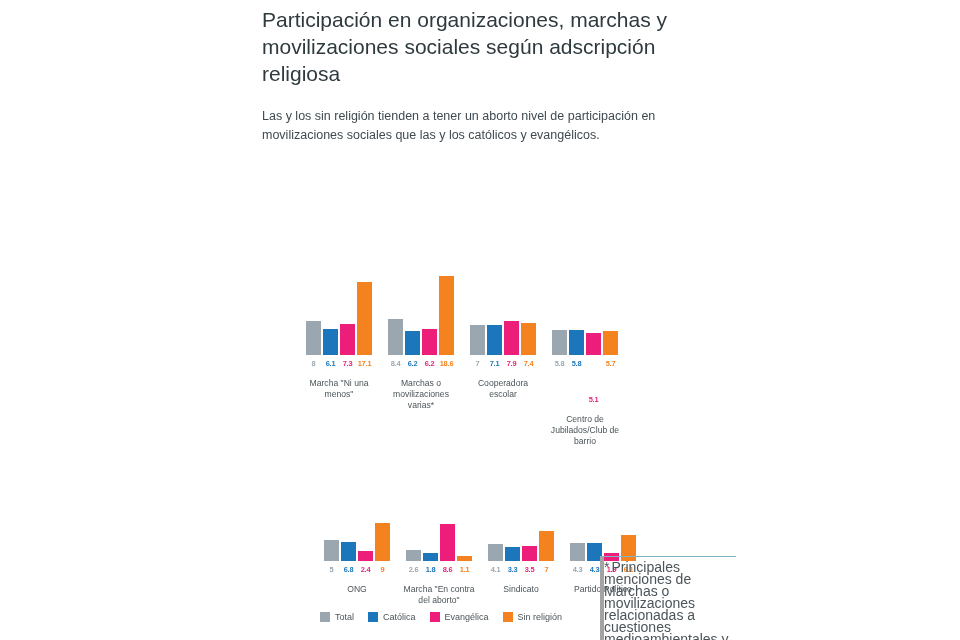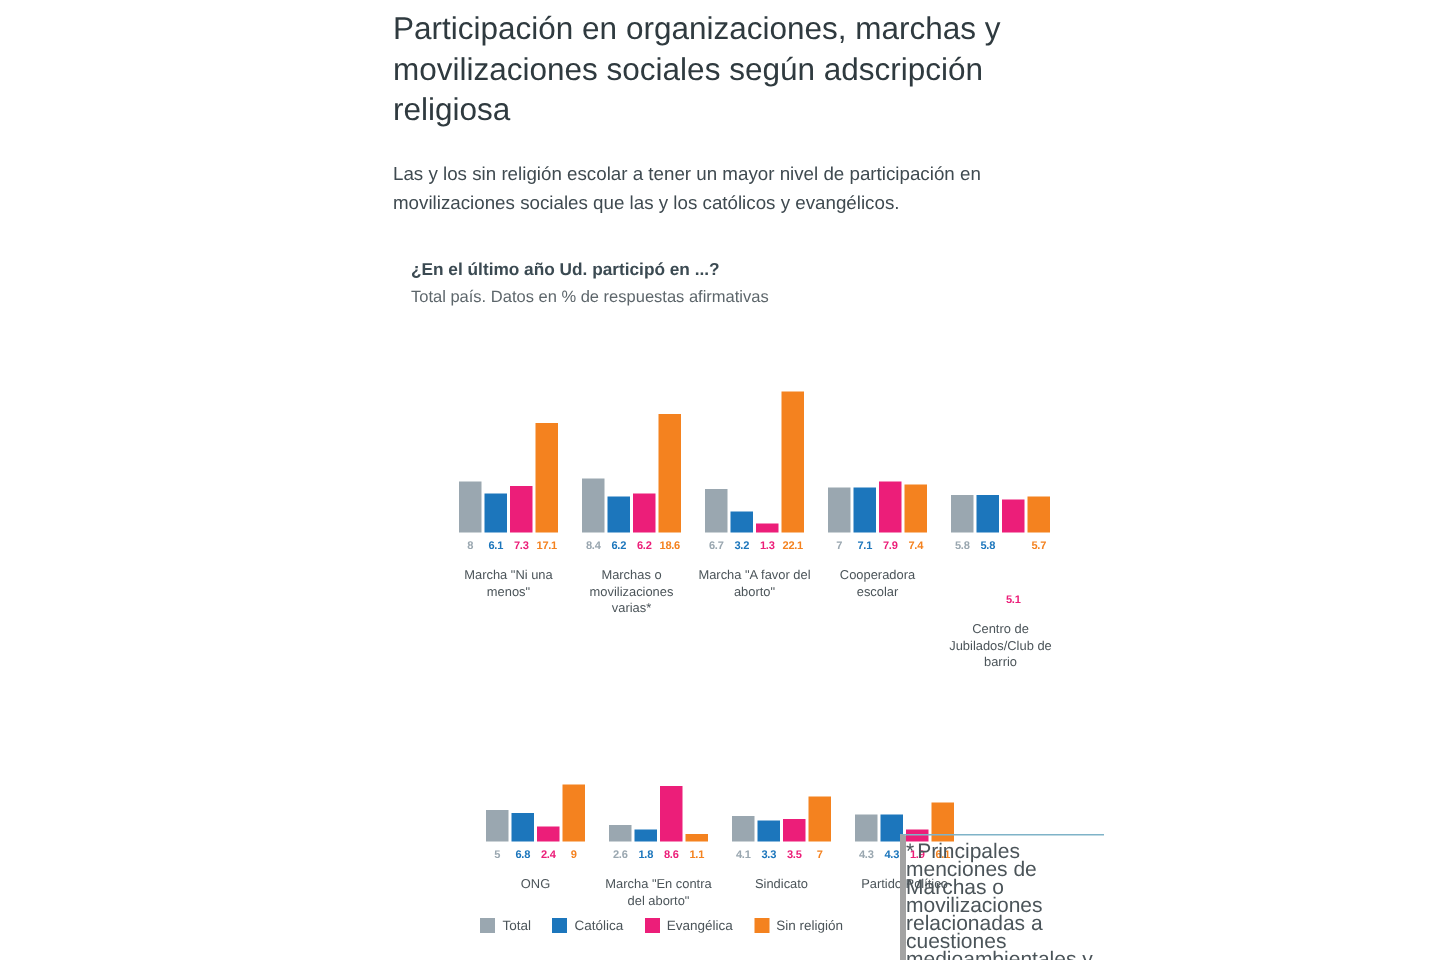--- a/index.html
+++ b/index.html
@@ -175,28 +175,24 @@
     display: inline-block;
   }
 </style>
 </head>
 <body>
 
 <div class="page">
 
   <div class="header">
     <h1 class="title">Participación en organizaciones, marchas y movilizaciones sociales según adscripción religiosa</h1>
-    <div class="subtitle">Las y los sin religión escolar a tener un mayor nivel de participación en movilizaciones sociales que las y los católicos y evangélicos.</div>
+    <div class="subtitle">Las y los sin religión tienden a tener un aborto nivel de participación en movilizaciones sociales que las y los católicos y evangélicos.</div>
   </div>
 
   <div class="qblock">
-    <div class="qtext">
-      <div class="qmain">¿En el último año Ud. participó en ...?</div>
-      <div class="qsub">Total país. Datos en % de respuestas afirmativas</div>
-    </div>
   </div>
 
   <div class="charts">
     <div class="row row1">
 
       <div class="group">
         <div class="bars">
           <div class="bar" style="height: 34px; background: rgb(154, 167, 176);"></div>
           <div class="bar" style="height: 26px; background: rgb(28, 118, 188);"></div>
           <div class="bar" style="height: 31px; background: rgb(236, 30, 121);"></div>
@@ -220,35 +216,20 @@
         </div>
         <div class="values">
           <div class="val" style="color: rgb(154, 167, 176);">8.4</div>
           <div class="val" style="color: rgb(28, 118, 188);">6.2</div>
           <div class="val" style="color: rgb(236, 30, 121);">6.2</div>
           <div class="val" style="color: rgb(244, 130, 31);">18.6</div>
         </div>
         <div class="glabel">Marchas o movilizaciones varias*</div>
       </div>
 
-      <div class="group">
-        <div class="bars">
-          <div class="bar" style="height: 29px; background: rgb(154, 167, 176);"></div>
-          <div class="bar" style="height: 14px; background: rgb(28, 118, 188);"></div>
-          <div class="bar" style="height: 6px; background: rgb(236, 30, 121);"></div>
-          <div class="bar" style="height: 94px; background: rgb(244, 130, 31);"></div>
-        </div>
-        <div class="values">
-          <div class="val" style="color: rgb(154, 167, 176);">6.7</div>
-          <div class="val" style="color: rgb(28, 118, 188);">3.2</div>
-          <div class="val" style="color: rgb(236, 30, 121);">1.3</div>
-          <div class="val" style="color: rgb(244, 130, 31);">22.1</div>
-        </div>
-        <div class="glabel">Marcha "A favor del aborto"</div>
-      </div>
 
       <div class="group">
         <div class="bars">
           <div class="bar" style="height: 30px; background: rgb(154, 167, 176);"></div>
           <div class="bar" style="height: 30px; background: rgb(28, 118, 188);"></div>
           <div class="bar" style="height: 34px; background: rgb(236, 30, 121);"></div>
           <div class="bar" style="height: 32px; background: rgb(244, 130, 31);"></div>
         </div>
         <div class="values">
           <div class="val" style="color: rgb(154, 167, 176);">7</div>

